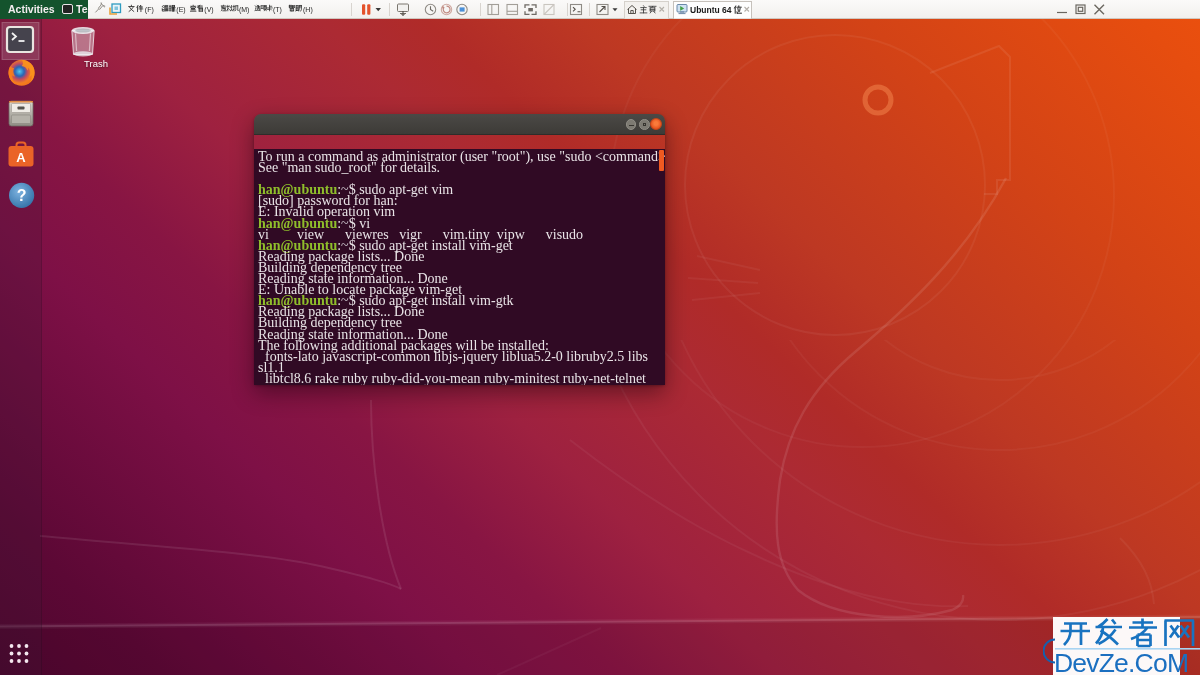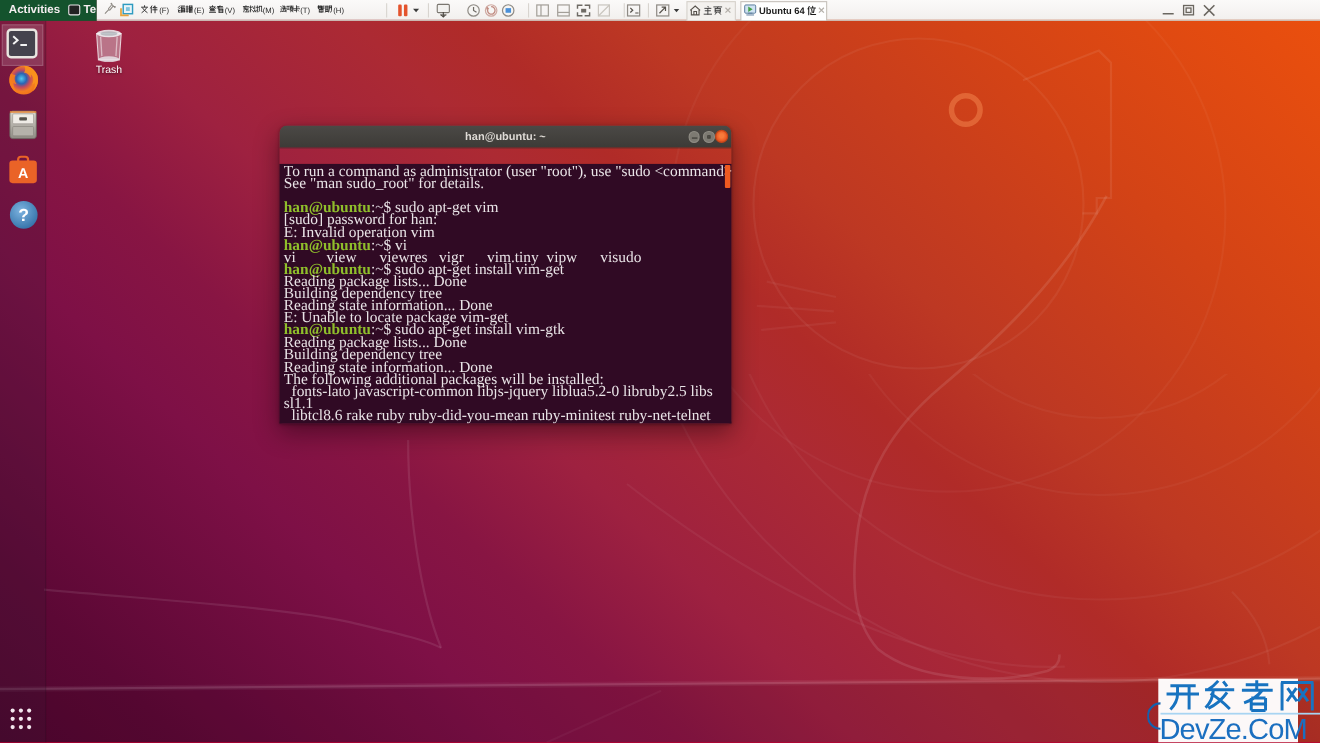--- a/index.html
+++ b/index.html
@@ -12,21 +12,21 @@
 #tbl .act{position:absolute;left:8px;top:3px;font-size:10.5px;font-weight:bold;color:#f4eef0}
 #tbl .tic{position:absolute;left:62px;top:4px;width:11px;height:10px;background:#222;border:1.5px solid #e8e4e6;border-radius:2px}
 #tbl .ter{position:absolute;left:76px;top:3px;font-size:10.5px;font-weight:bold;color:#f4eef0}
 
 #tray{left:1109px;top:0;width:91px;height:19px;z-index:5;background:#c2410e}
 
 #vmt{left:88px;top:0;width:1191px;height:19px;z-index:6;background:linear-gradient(#fbfaf9,#f2f0ee);border-bottom:1px solid #cfc7bf}
 
 #dock{left:0;top:19px;width:42px;height:656px;background:rgba(58,22,50,0.25);z-index:3;border-right:1px solid rgba(0,0,0,0.12)}
 
-#trash{left:74px;top:20px;width:50px;height:52px;z-index:2;text-align:center}
+#trash{left:58px;top:20px;width:50px;height:52px;z-index:2;text-align:right}
 #trash .lbl{color:#fff;font-size:9.5px;margin-top:-2px;text-shadow:0 1px 2px rgba(0,0,0,.5)}
 
 #term{left:254px;top:114px;width:411px;height:271px;z-index:4;border-radius:7px 7px 3px 3px;box-shadow:0 8px 22px rgba(20,0,10,0.45), 0 1px 3px rgba(0,0,0,.3)}
 #thead{position:absolute;left:0;top:0;width:100%;height:21px;background:linear-gradient(#4b4946,#3d3b37);border-radius:7px 7px 0 0;border-bottom:1px solid #2f2d2a}
 #thead .ttl{position:absolute;width:100%;text-align:center;top:5px;font-size:10px;font-weight:bold;color:#dfdbd6}
 .wbtn{position:absolute;top:5px;width:10.5px;height:10.5px;border-radius:50%;background:#7d7a72;border:1px solid #8f8c84}
 .wbtn i{position:absolute;background:#36342f}
 .wbtn i.mn{left:2.75px;top:4.75px;width:4.5px;height:1.2px}
 .wbtn i.mx{left:3px;top:3px;width:3px;height:3px;background:none;border:1px solid #36342f}
 #tmenu{position:absolute;left:0;top:21px;width:100%;height:14px;background:#3b3936;font-size:9px;color:#d8d4ce}
@@ -337,21 +337,20 @@
   <ellipse cx="25" cy="10.5" rx="11.2" ry="3.4" fill="rgba(242,246,248,0.85)"></ellipse>
   <ellipse cx="25" cy="10.5" rx="7.8" ry="2.1" fill="rgba(150,160,165,0.55)"></ellipse>
   <ellipse cx="25" cy="33.8" rx="9.6" ry="2.6" fill="rgba(238,242,244,0.75)"></ellipse>
   <path d="M17.5,13.5 L18.6,31 M32.5,13.5 L31.4,31" stroke="rgba(255,255,255,0.5)" stroke-width="1.2" fill="none"></path>
 </svg>
 <div class="lbl">Trash</div>
 </div>
 
 <div id="term" class="abs">
   <div id="thead">
-      <span class="ttl">han@ubuntu: ~</span>
     <span class="wbtn" style="right:29px">
         <i class="mn"></i>
       </span>
     <span class="wbtn" style="right:15.5px">
         <i class="mx"></i>
       </span>
     <span class="wbtn" style="right:3px;top:4px;width:12px;height:12px;background:radial-gradient(circle at 50% 45%, #f97a3a 25%, #e34e1b 75%);border-color:#c64518"></span>
   </div>
   <div id="tbody">
 <pre>To run a command as administrator (user "root"), use "sudo &lt;command&gt;".

